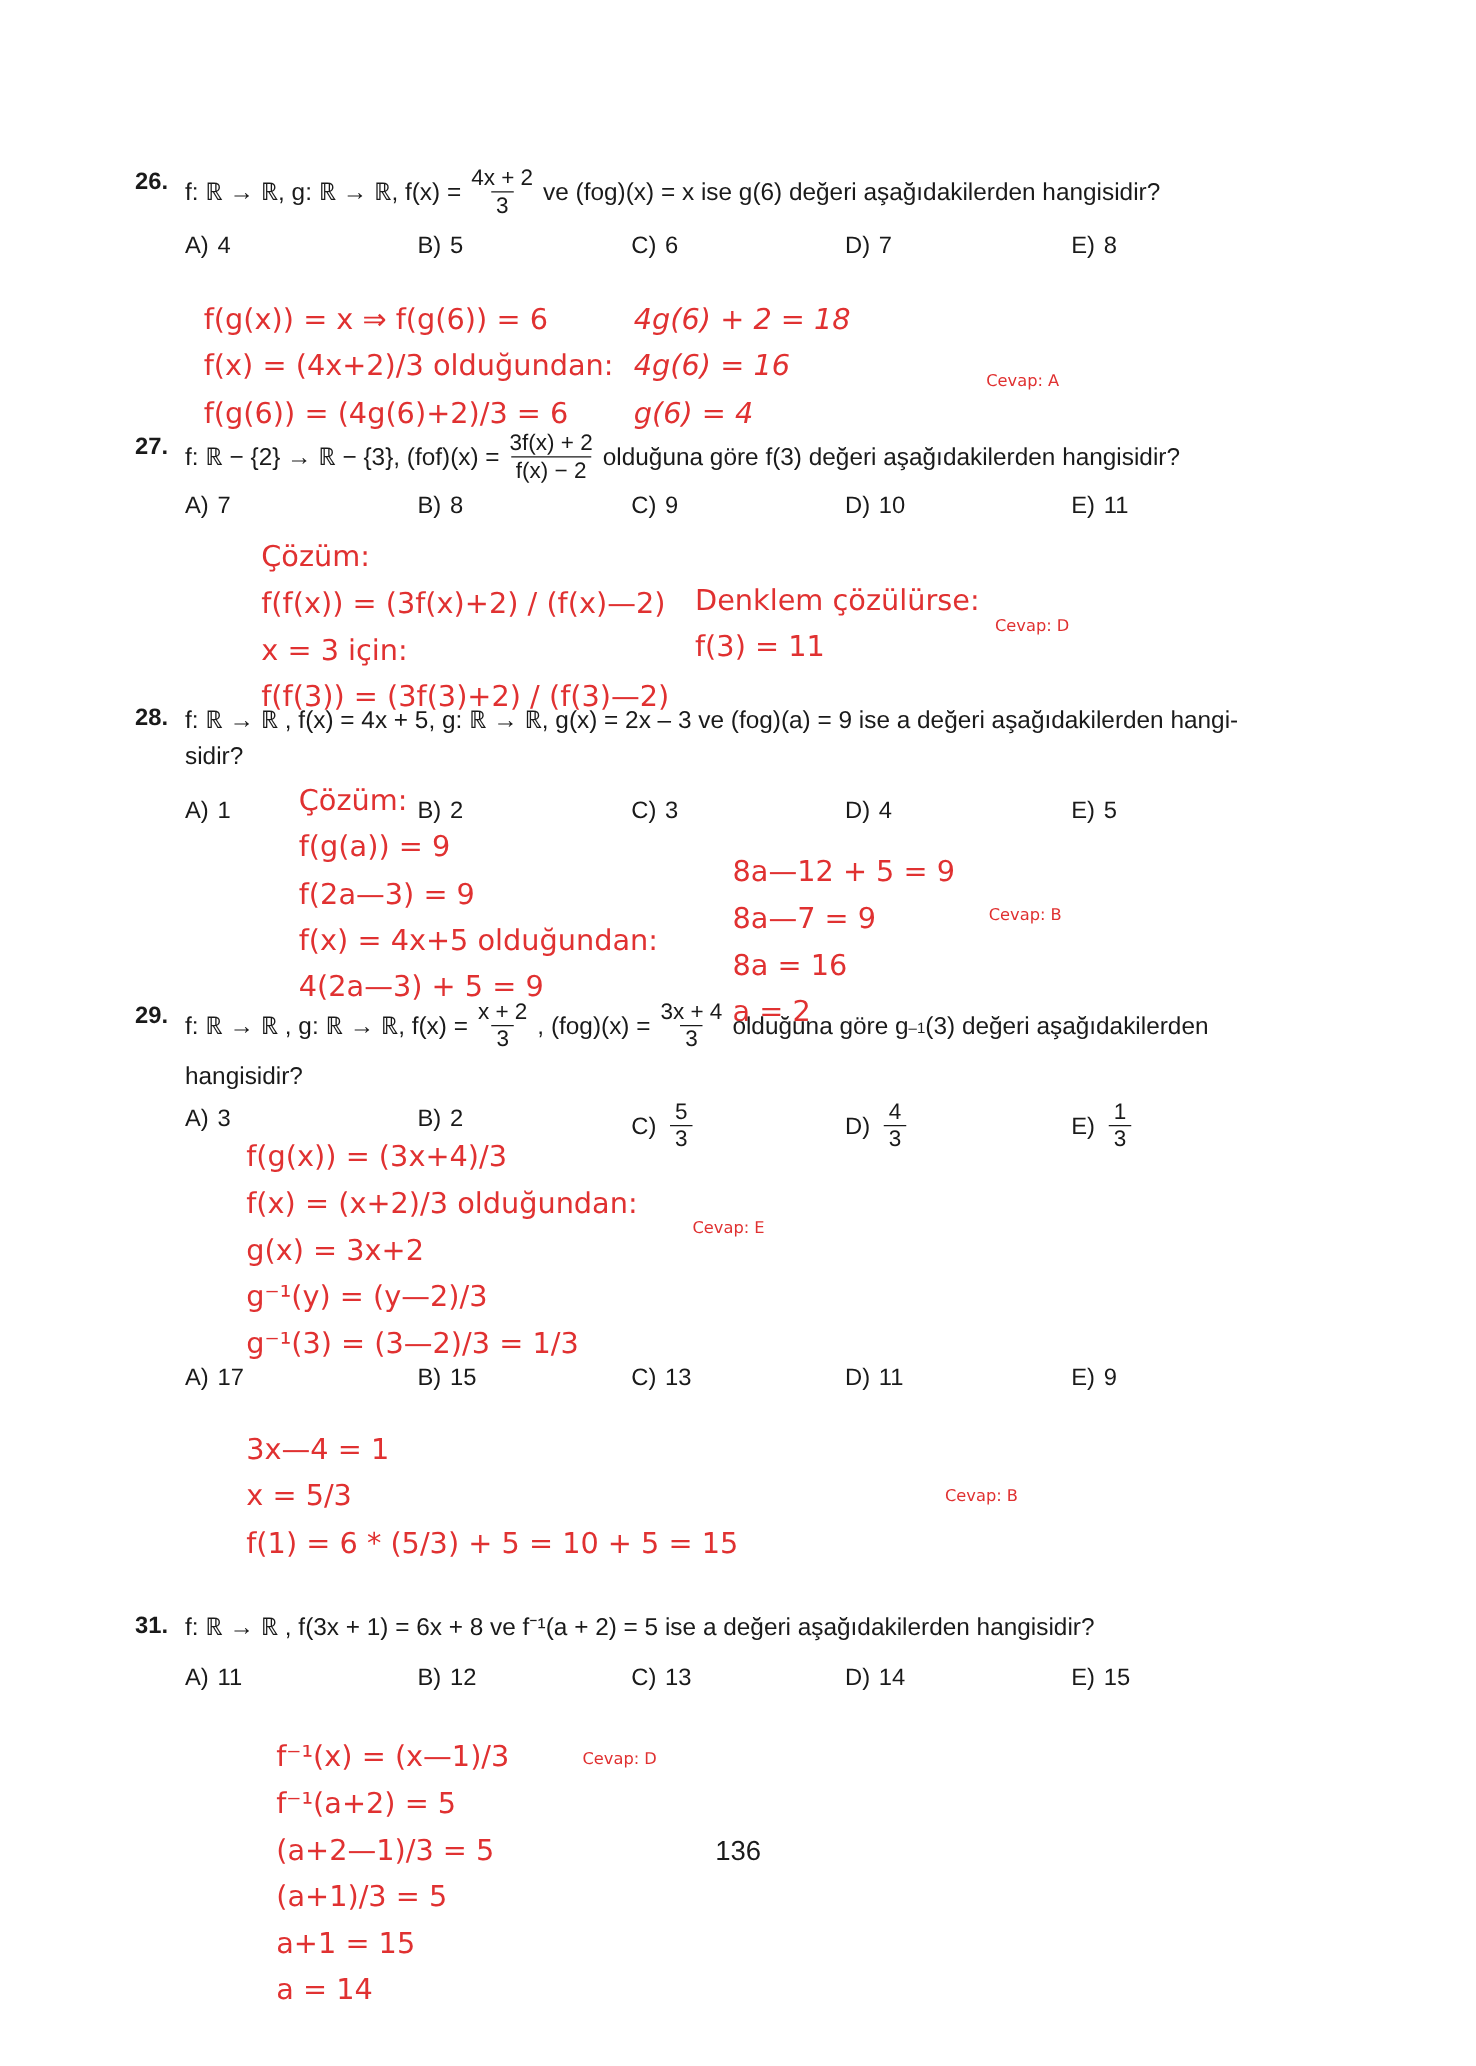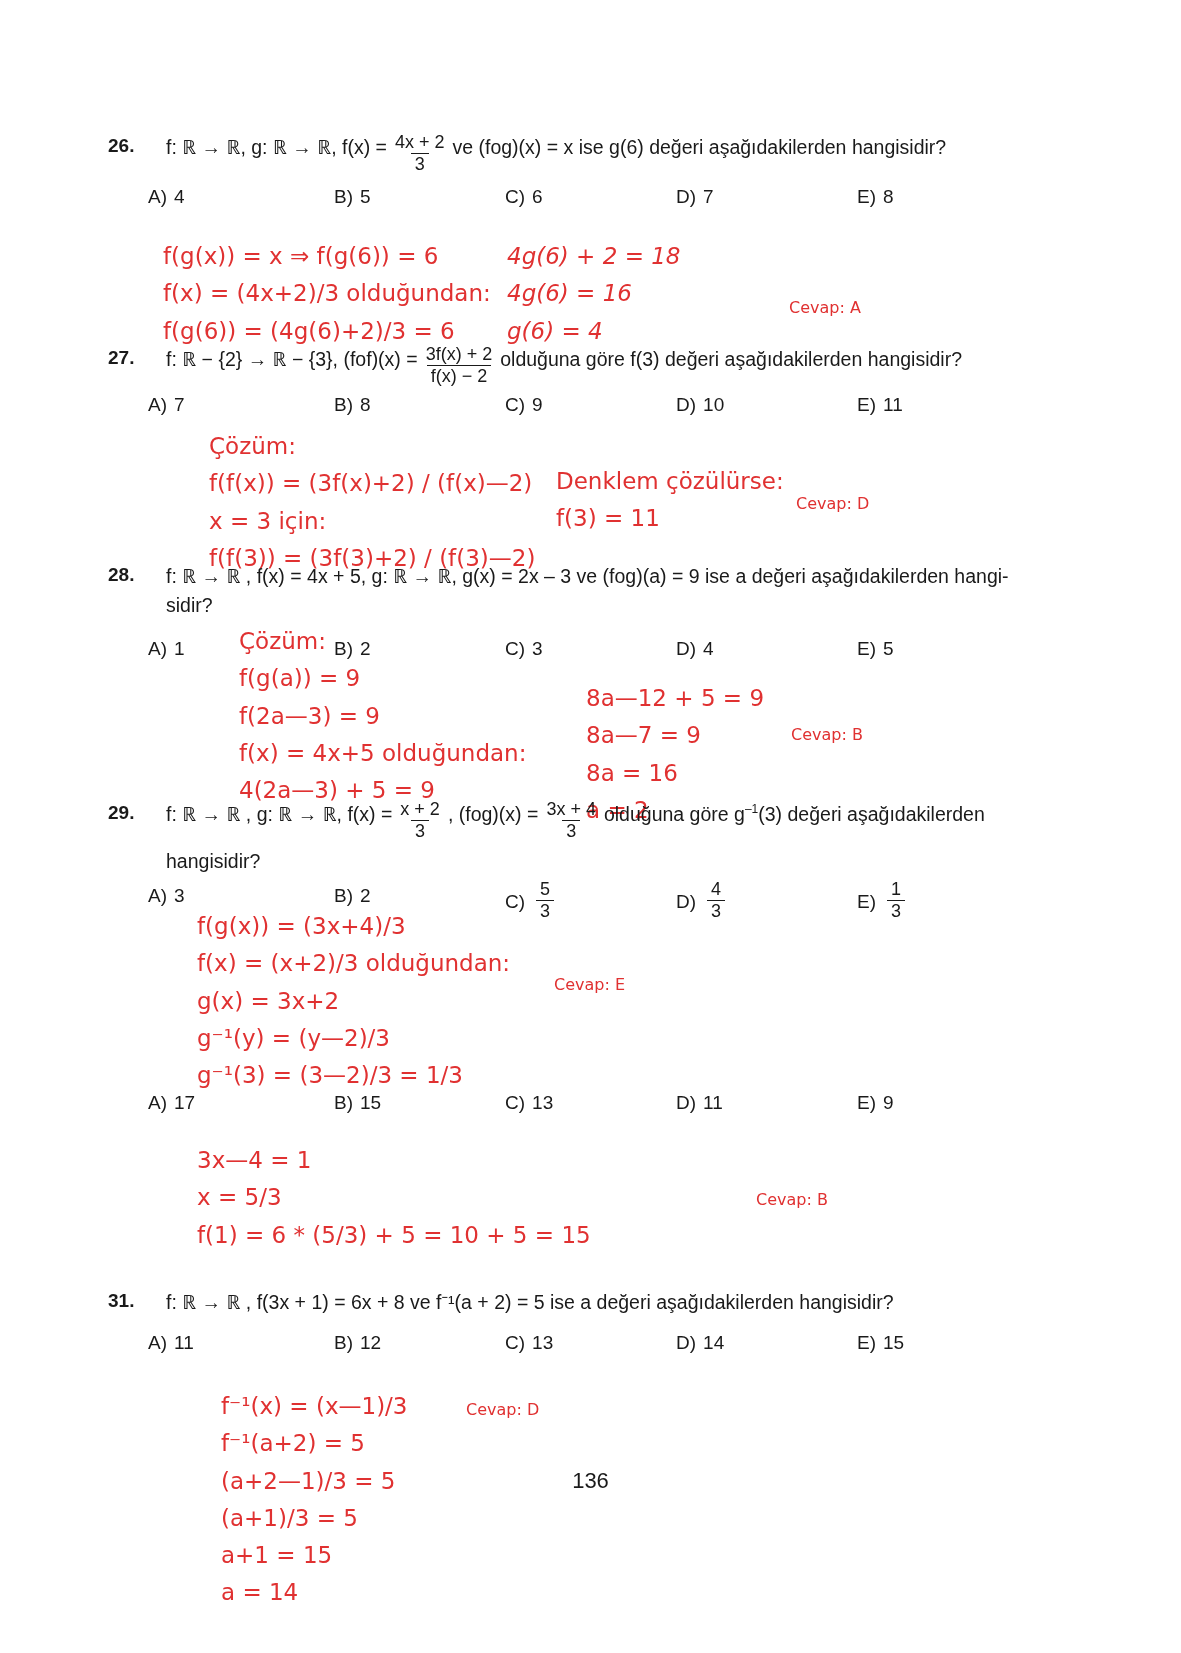--- a/index.html
+++ b/index.html
@@ -8,29 +8,29 @@
     background:#ffffff;
     font-family:"Liberation Sans", sans-serif;
     color:#1a1a1a;
     position:relative;
     overflow:hidden;
   }
   .page { position:relative; width:1181px; height:1653px; }
 
   
   .q { position:absolute; }
-  .q-head { display:flex; align-items:flex-start;gap:18px; }
+  .q-head { display:flex; align-items:flex-start; }
   .q-num {
     font-weight:bold; font-size:19px; width:40px; flex:none;
     padding-top:2px; letter-spacing:0px;
   }
   .q-stem { font-size:19.5px; line-height:1.5; }
 
   
-  .mrow { display:inline-flex; align-items:flex-start; vertical-align:middle; }
+  .mrow { display:inline-flex; align-items:center; vertical-align:middle; }
   .frac {
     display:inline-flex; flex-direction:column; align-items:center;
     vertical-align:middle; margin:0 4px; position:relative; top:-1px;
   }
   .frac .num { font-size:18px; padding:0 4px; line-height:1.18; }
   .frac .den { font-size:18px; padding:0 4px; line-height:1.18; border-top:1.3px solid #1a1a1a; }
   .frac.sm .num, .frac.sm .den { font-size:18px; }
   sup.inv { font-size:12px; vertical-align:super; }
 
   
@@ -40,21 +40,21 @@
 
   
   .sol {
     position:absolute;
     color:#e03131;
     font-size:23px;
     line-height:1.62;
     white-space:pre;
     font-family:"DejaVu Sans", sans-serif;
   }
-  .ans { position:absolute; color:#e03131; font-size:16px; font-family:"DejaVu Sans", sans-serif; white-space:nowrap; }
+  .ans { position:absolute; color:#e03131; font-size:13px; font-family:"DejaVu Sans", sans-serif; white-space:nowrap; }
 
   .pagenum {
     position:absolute; font-weight:normal; font-size:22px; color:#1a1a1a;
     left:0; width:1181px; text-align:center;
   }
 </style>
 </head>
 <body>
 
 <div class="page">

